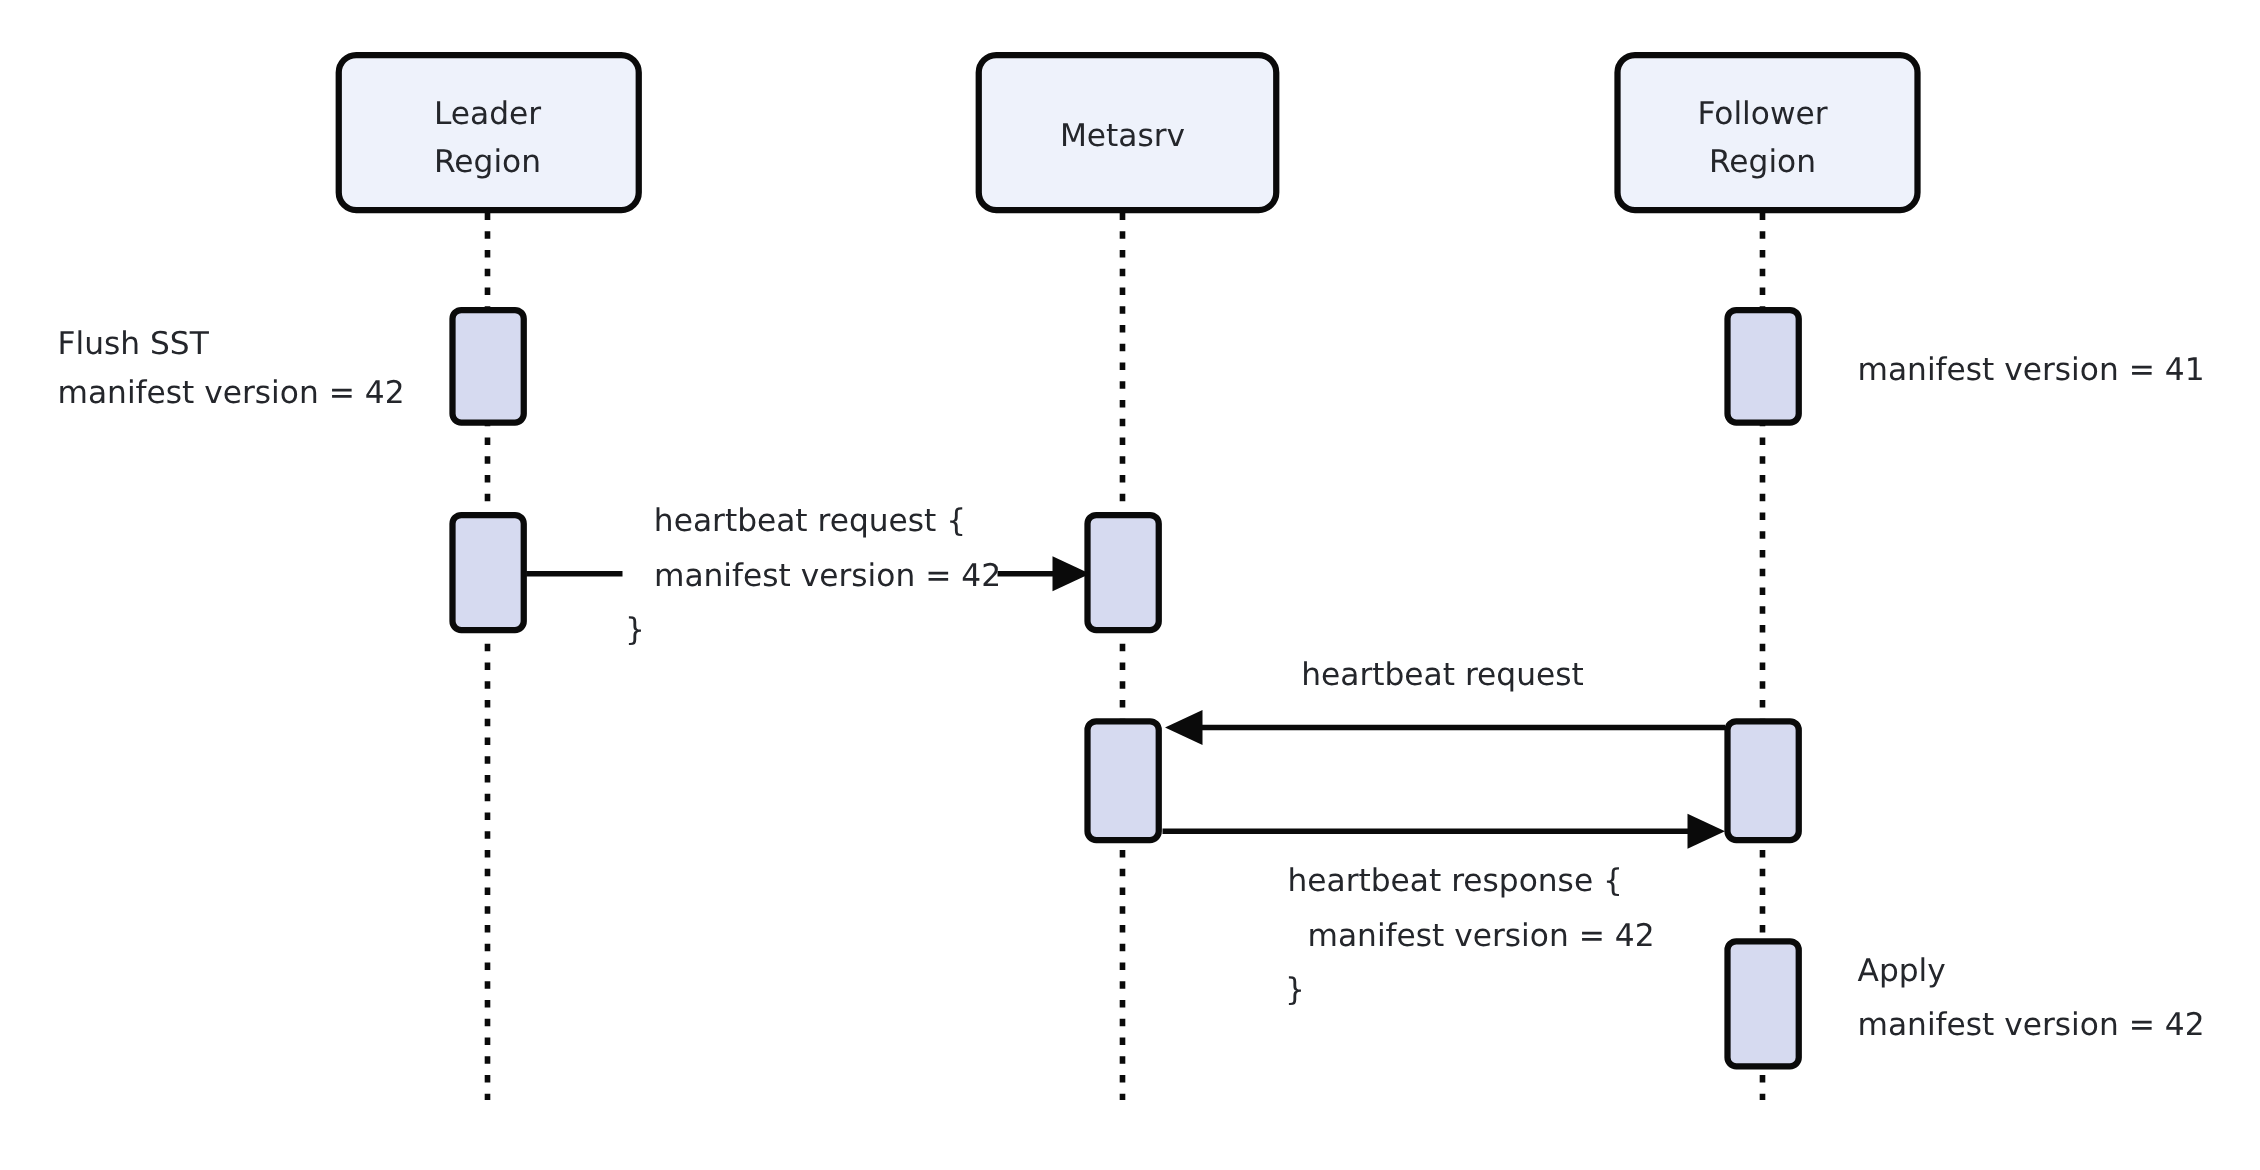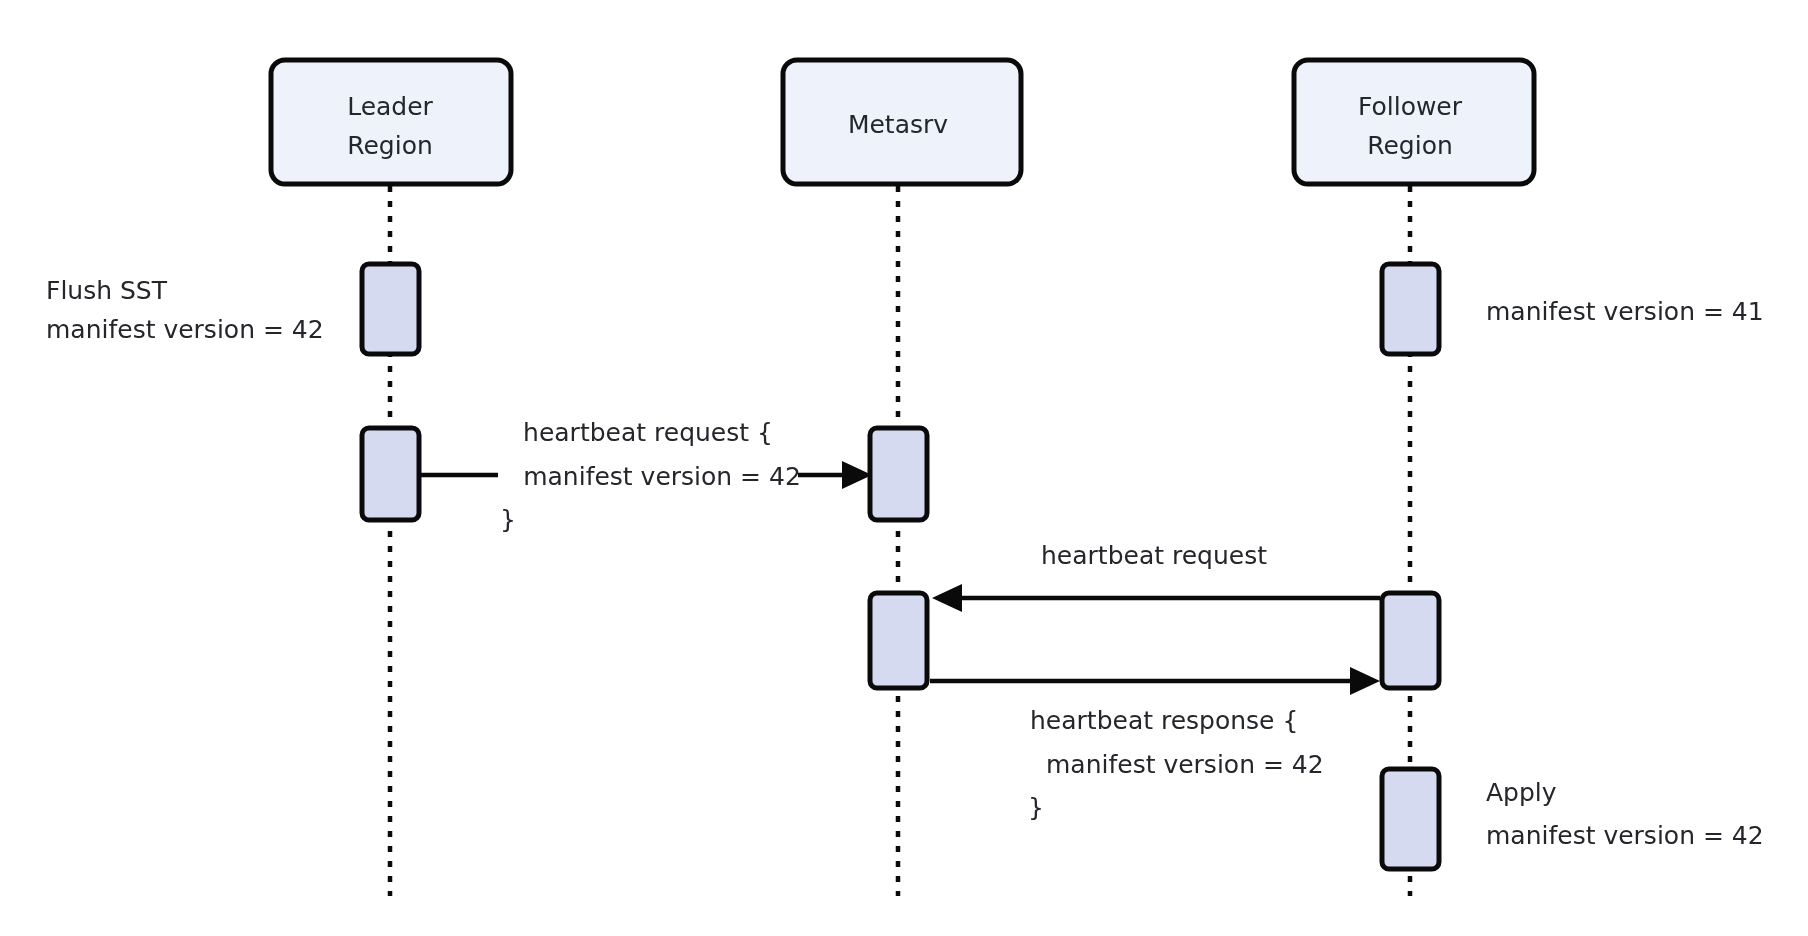--- a/index.html
+++ b/index.html
@@ -11,21 +11,20 @@
     width: 1808px;
     height: 936px;
     position: relative;
     overflow: hidden;
     font-family: "DejaVu Sans", "Liberation Sans", sans-serif;
     color: #1f2024;
   }
   #diagram-root {
     position: absolute;
     inset: 0;
-    margin-top: 16px;
   }
   svg.layer {
     position: absolute;
     left: 0;
     top: 0;
     width: 1808px;
     height: 936px;
     overflow: visible;
   }
   .actor-box-rect {

